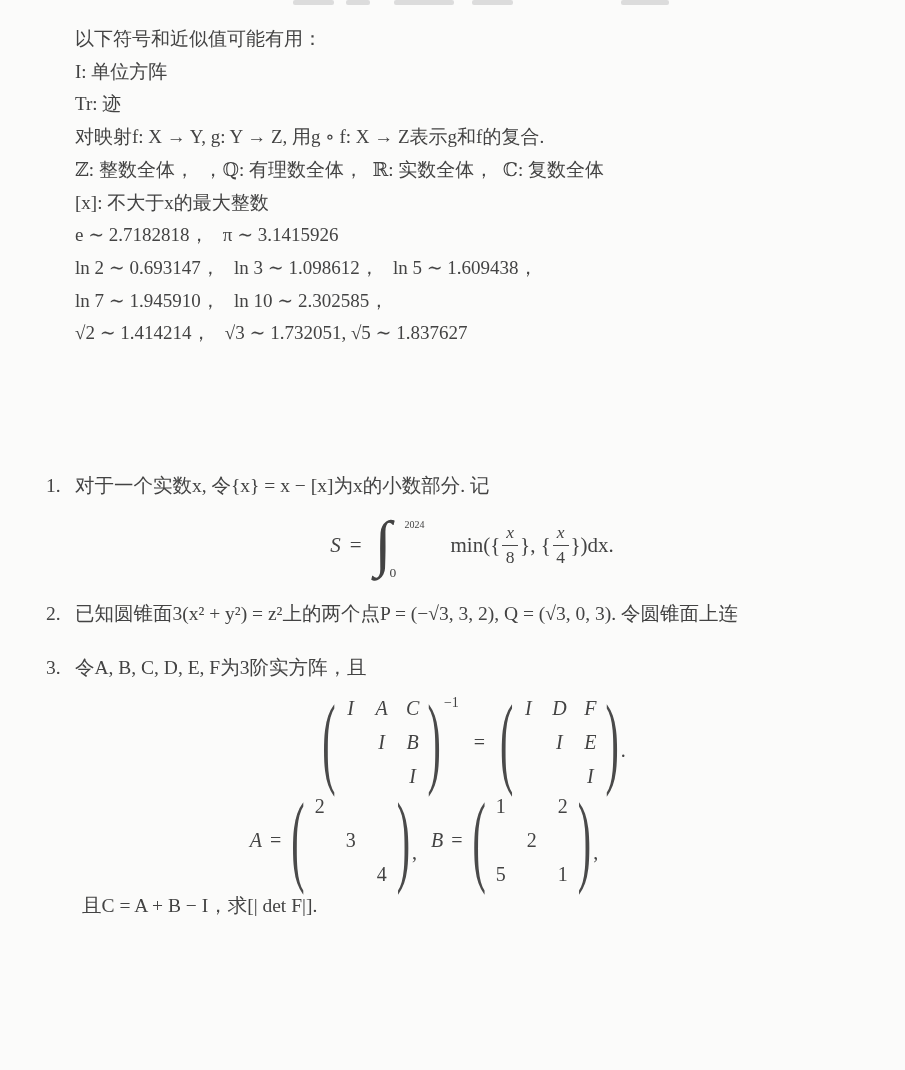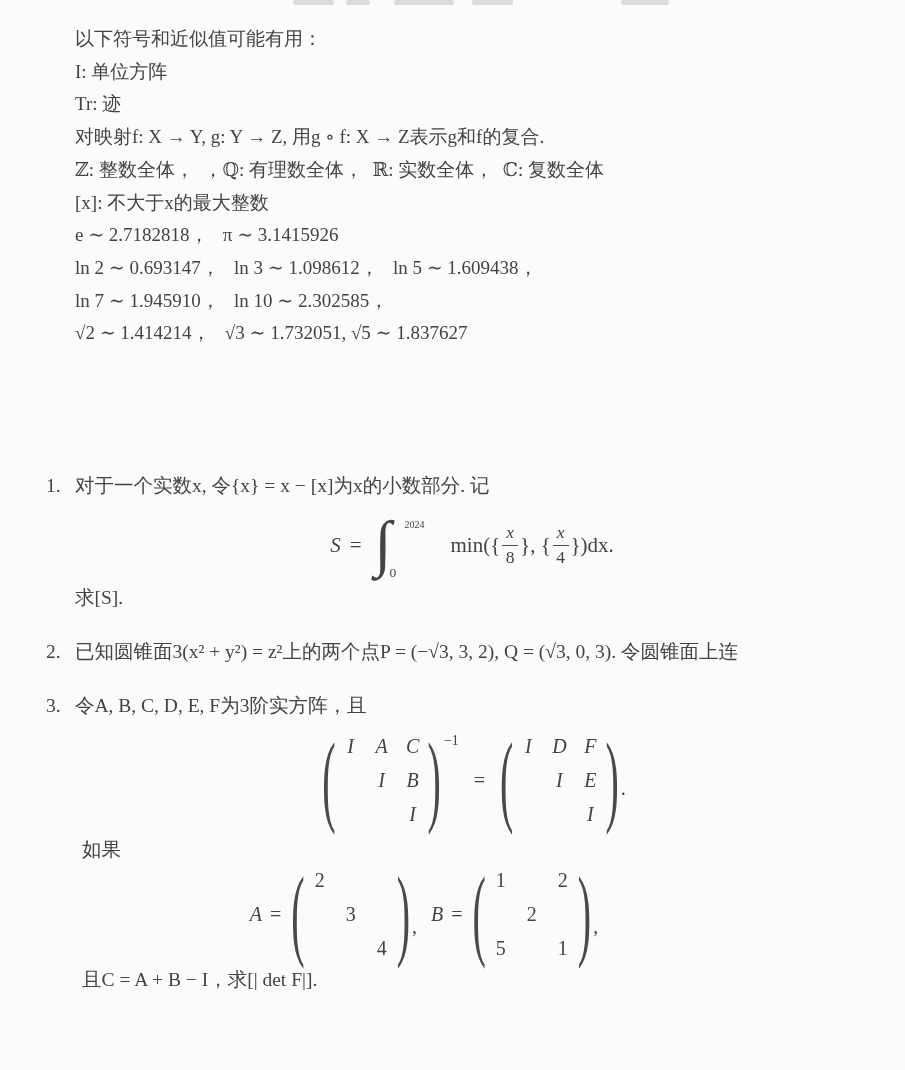--- a/index.html
+++ b/index.html
@@ -94,21 +94,20 @@
           <span class="fnum">x</span>
           <span class="fden">8</span>
         </span>
         <span>}, {</span>
         <span class="frac">
           <span class="fnum">x</span>
           <span class="fden">4</span>
         </span>
         <span>})dx.</span>
       </div>
-      <div class="pline indent">求[S].</div>
     </div>
 
     <div class="problem">
       <div class="pline num-line">
         <span class="pnum">2.</span>
         <span class="pbody">已知圆锥面3(x² + y²) = z²上的两个点P = (−√3, 3, 2), Q = (√3, 0, 3). 令圆锥面上连</span>
       </div>
     </div>
 
     <div class="problem">
@@ -146,21 +145,20 @@
             <span class="mcell">E</span>
             <span class="mcell"></span>
             <span class="mcell"></span>
             <span class="mcell">I</span>
           </span>
           <span class="paren">)</span>
         </span>
         <span class="postmark" style="top:8px;">.</span>
       </div>
 
-      <div class="pline indent2">如果</div>
 
       <div class="formula mdef">
         <span class="defvar">A</span>
         <span class="defeq">=</span>
         <span class="matrix">
           <span class="paren">(</span>
           <span class="mgrid">
             <span class="mcell">2</span>
             <span class="mcell"></span>
             <span class="mcell"></span>

